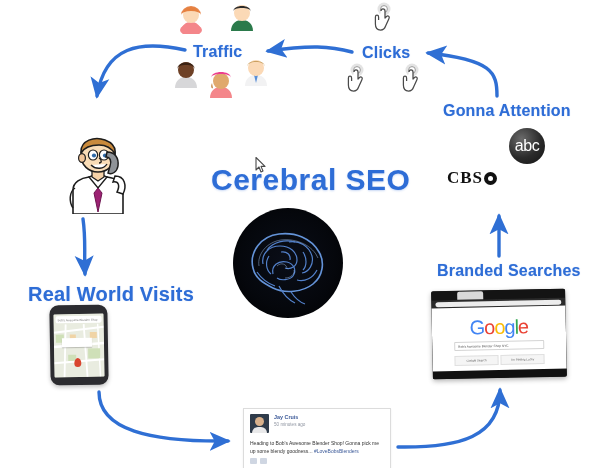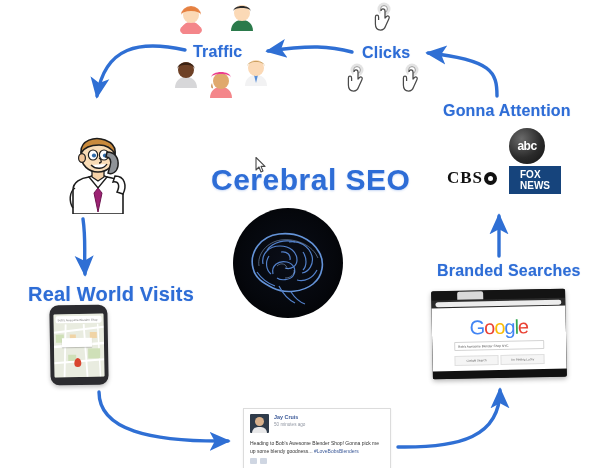--- a/index.html
+++ b/index.html
@@ -69,21 +69,21 @@
   .logo-nbc{left:8px;top:0px;width:48px;height:36px;}
   .logo-abc{left:62px;top:0px;width:42px;height:36px;}
   .logo-cbs{left:0px;top:40px;width:58px;height:26px;}
   .logo-fox{left:62px;top:38px;width:52px;height:30px;}
 
   .abc-circle{
     width:36px;height:36px;border-radius:50%;
     background:radial-gradient(circle at 35% 30%,#6a6a6a 0%,#2b2b2b 55%,#121212 100%);
     display:flex;align-items:center;justify-content:center;
   }
-  .abc-text{color:#fff;font-size:12px;font-weight:bold;letter-spacing:-.5px;font-family:"Liberation Sans",sans-serif;}
+  .abc-text{color:#fff;font-size:16px;font-weight:normal;letter-spacing:-.5px;font-family:"Liberation Sans",sans-serif;}
   .cbs-text{font-size:17px;font-weight:bold;color:#111;letter-spacing:1px;font-family:"Liberation Serif",serif;}
   .cbs-eye{display:inline-block;width:13px;height:13px;border-radius:50%;background:#111;position:relative;vertical-align:-2px;margin-left:1px;}
   .cbs-eye::after{content:"";position:absolute;left:4px;top:4px;width:5px;height:5px;border-radius:50%;background:#fff;}
   .fox-box{background:#16447c;width:52px;height:28px;display:flex;align-items:center;justify-content:center;}
   .fox-inner{color:#fff;font-size:10px;font-weight:bold;line-height:11px;text-align:left;font-family:"Liberation Sans",sans-serif;}
   .nbc-word{font-size:11px;font-weight:bold;color:#111;text-align:center;letter-spacing:.5px;}
 
   
   .phone-man{position:absolute;left:55px;top:136px;width:84px;height:78px;}
 
@@ -246,28 +246,20 @@
     <div class="logo logo-abc">
       <div class="abc-circle">
         <span class="abc-text">abc</span>
       </div>
     </div>
 
     <div class="logo logo-cbs">
       <span class="cbs-text">CBS</span><span class="cbs-eye"></span>
     </div>
 
-    <div class="logo logo-fox">
-      <div class="fox-box">
-        <div class="fox-inner">
-          <div>FOX</div>
-          <div>NEWS</div>
-        </div>
-      </div>
-    </div>
   </div>
 
   <div class="phone-man">
     <svg viewBox="0 0 84 78" width="84" height="78">
 
       <path d="M18,78 L18,54 C18,46 26,42 34,41 L52,41 C60,42 68,46 68,56 L68,78 Z" fill="#ffffff" stroke="#1d1d1d" stroke-width="1.6"></path>
 
       <path d="M34,41 L43,52 L52,41 L47,39 L39,39 Z" fill="#ffffff" stroke="#1d1d1d" stroke-width="1.4"></path>
 
       <path d="M43,52 L39,57 L43,76 L47,57 Z" fill="#9c2273" stroke="#6d1550" stroke-width="1"></path>

